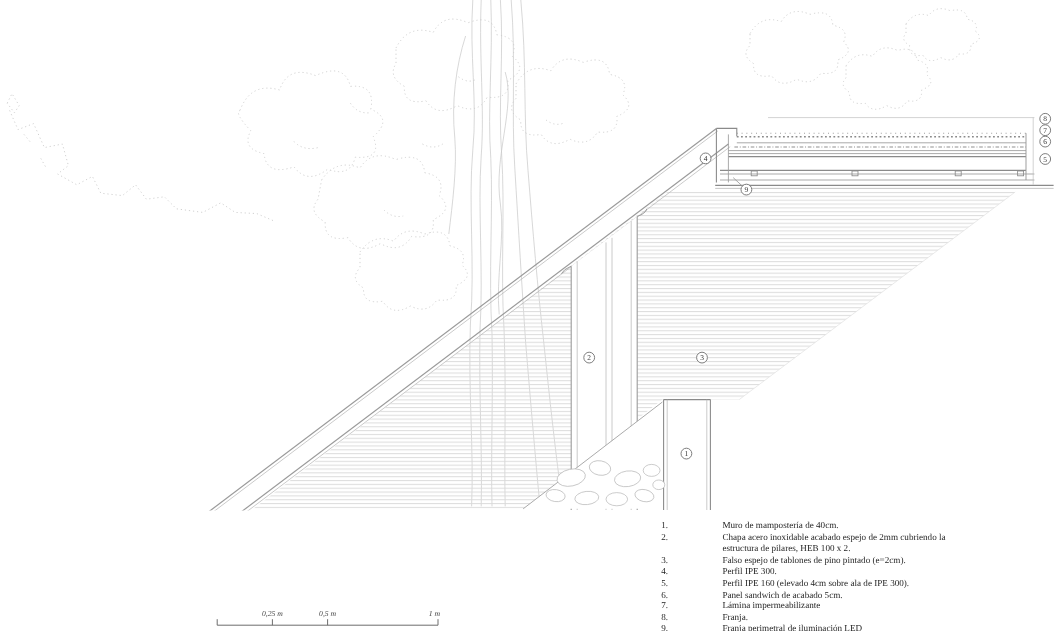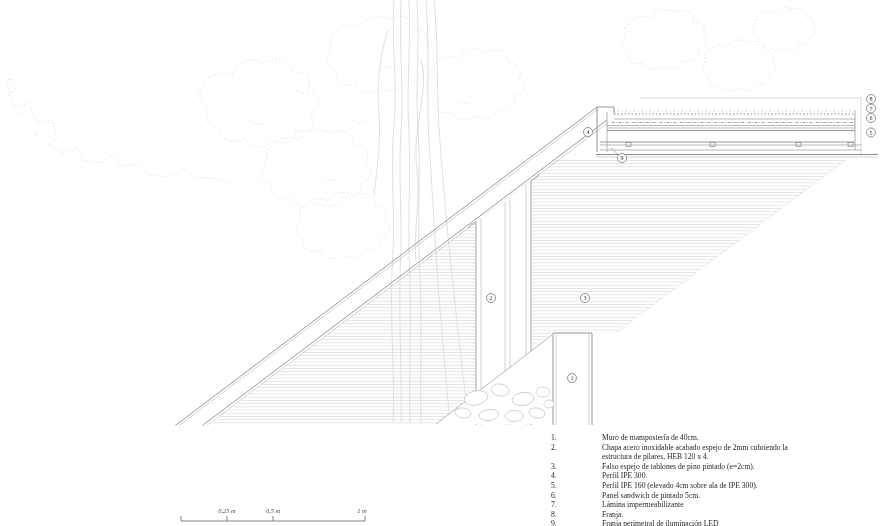--- a/index.html
+++ b/index.html
@@ -203,37 +203,37 @@
   </g>
 </svg>
 
 <div class="legend">
   <div class="lrow">
     <span class="lnum">1.</span>
     <span class="ltext">Muro de mampostería de 40cm.</span>
   </div>
   <div class="lrow">
     <span class="lnum">2.</span>
-    <span class="ltext">Chapa acero inoxidable acabado espejo de 2mm cubriendo la estructura de pilares, HEB 120 x 4.</span>
+    <span class="ltext">Chapa acero inoxidable acabado espejo de 2mm cubriendo la estructura de pilares, HEB 100 x 2.</span>
   </div>
   <div class="lrow">
     <span class="lnum">3.</span>
     <span class="ltext">Falso espejo de tablones de pino pintado (e=2cm).</span>
   </div>
   <div class="lrow">
     <span class="lnum">4.</span>
     <span class="ltext">Perfil IPE 300.</span>
   </div>
   <div class="lrow">
     <span class="lnum">5.</span>
     <span class="ltext">Perfil IPE 160 (elevado 4cm sobre ala de IPE 300).</span>
   </div>
   <div class="lrow">
     <span class="lnum">6.</span>
-    <span class="ltext">Panel sandwich de pintado 5cm.</span>
+    <span class="ltext">Panel sandwich de acabado 5cm.</span>
   </div>
   <div class="lrow">
     <span class="lnum">7.</span>
     <span class="ltext">Lámina impermeabilizante</span>
   </div>
   <div class="lrow">
     <span class="lnum">8.</span>
     <span class="ltext">Franja.</span>
   </div>
   <div class="lrow">

